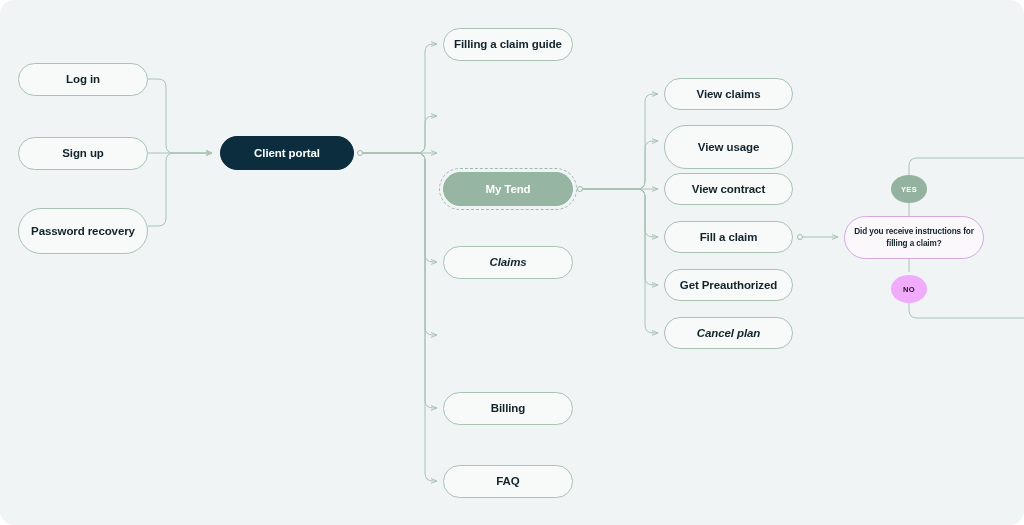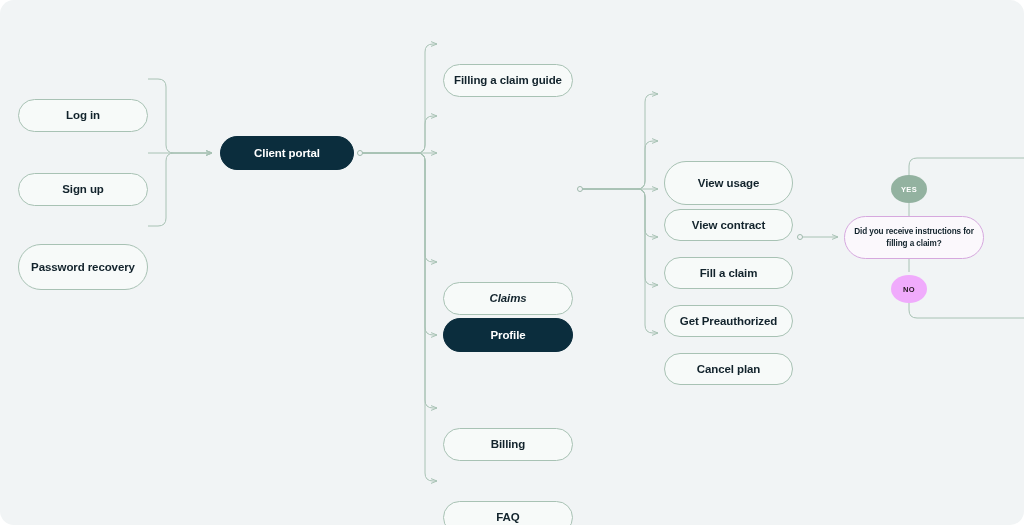--- a/index.html
+++ b/index.html
@@ -34,21 +34,20 @@
     font-size: 11.5px;
     font-weight: bold;
     letter-spacing: -0.1px;
     line-height: 1.25;
     padding: 0 10px;
   }
   .node.default {
     background: #f7faf9;
     border: 1px solid #a8c2b4;
     color: #12232c;
-    margin-top: 36px;
   }
   .node.dark {
     background: #0b2d3d;
     border: 1px solid #0b2d3d;
     color: #ffffff;
   }
   .node.accent {
     background: #96b5a3;
     border: 1px solid #96b5a3;
     color: #ffffff;
@@ -148,48 +147,51 @@
   </div>
 
   <div class="node dark" style="left:220px; top:136px; width:134px; height:34px;">
     <span>Client portal</span>
   </div>
   <div class="handle" style="left:357px; top:150px;"></div>
 
   <div class="node default" style="left:443px; top:28px; width:130px; height:33px;">
     <span>Filling a claim guide</span>
   </div>
+  <div class="node accent selected" style="left:443px; top:172px; width:130px; height:34px;">
+    <span>My Tend</span>
+  </div>
   <div class="handle" style="left:577px; top:186px;"></div>
   <div class="node default" style="left:443px; top:246px; width:130px; height:33px;font-style:italic;">
     <span>Claims</span>
   </div>
-  <div class="node dark" style="left:443px; top:318px; width:130px; height:34px;">
-    <span>Profile</span>
-  </div>
   <div class="node default" style="left:443px; top:392px; width:130px; height:33px;">
     <span>Billing</span>
   </div>
   <div class="node default" style="left:443px; top:465px; width:130px; height:33px;">
     <span>FAQ</span>
   </div>
 
+  <div class="node default" style="left:664px; top:78px; width:129px; height:32px;">
+    <span>View claims</span>
+  </div>
   <div class="node default" style="left:664px; top:125px; width:129px; height:44px;">
     <span>View usage</span>
   </div>
   <div class="node default" style="left:664px; top:173px; width:129px; height:32px;">
     <span>View contract</span>
   </div>
   <div class="node default" style="left:664px; top:221px; width:129px; height:32px;">
     <span>Fill a claim</span>
   </div>
   <div class="handle" style="left:797px; top:234px;"></div>
   <div class="node default" style="left:664px; top:269px; width:129px; height:32px;">
     <span>Get Preauthorized</span>
   </div>
-  <div class="node default" style="left:664px; top:317px; width:129px; height:32px;">
+  <div class="node default" style="left:664px; top:317px; width:129px; height:32px;font-style:italic;">
     <span>Cancel plan</span>
   </div>
 
   <div class="node decision" style="left:844px; top:216px; width:140px; height:43px;">
     <span>Did you receive instructions for filling a claim?</span>
   </div>
 
   <div class="badge yes" style="left:891px; top:175px; width:36px; height:28px;">
     <span>YES</span>
   </div>

